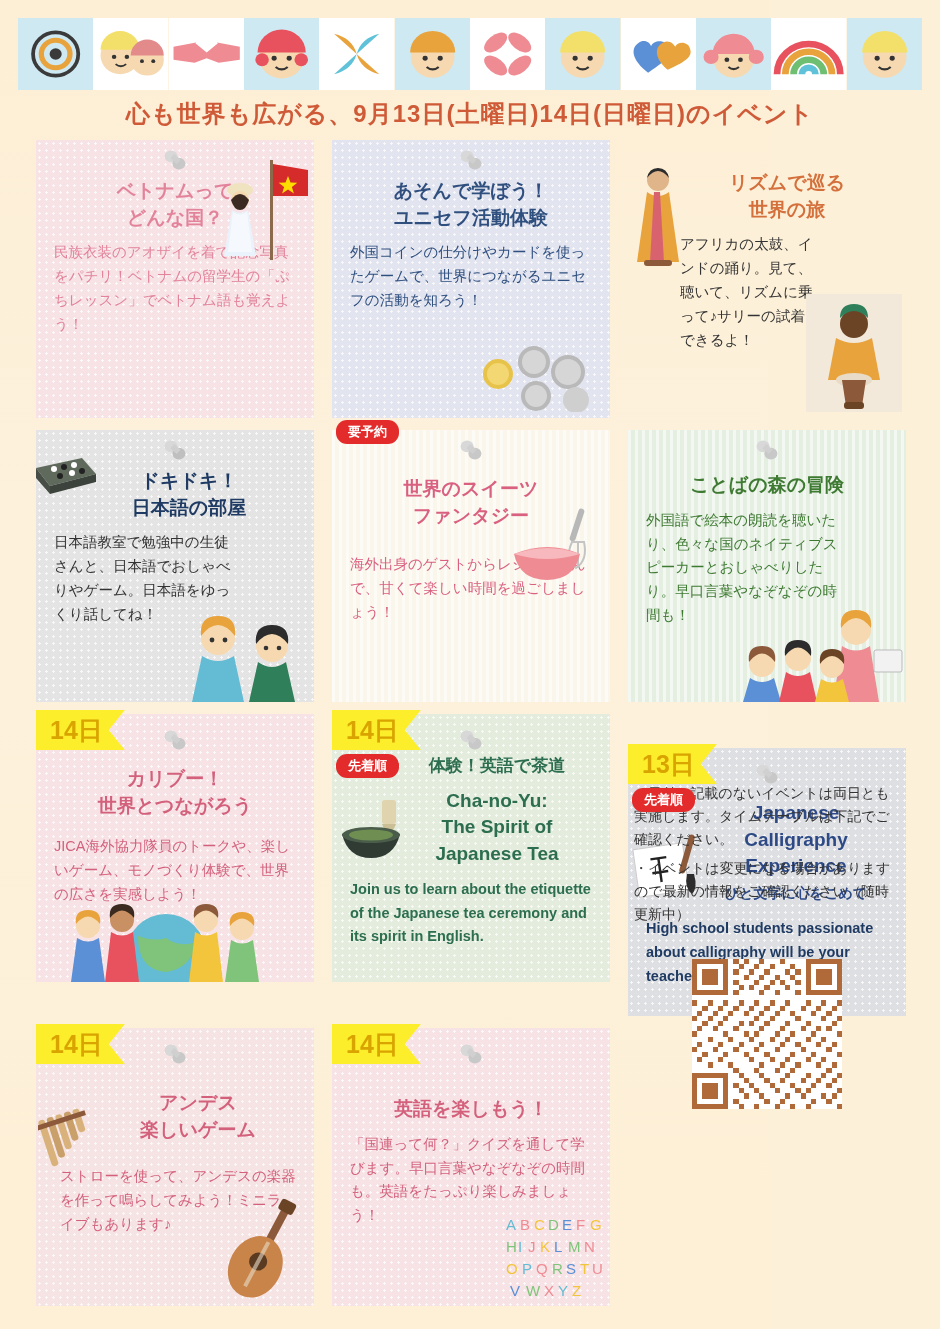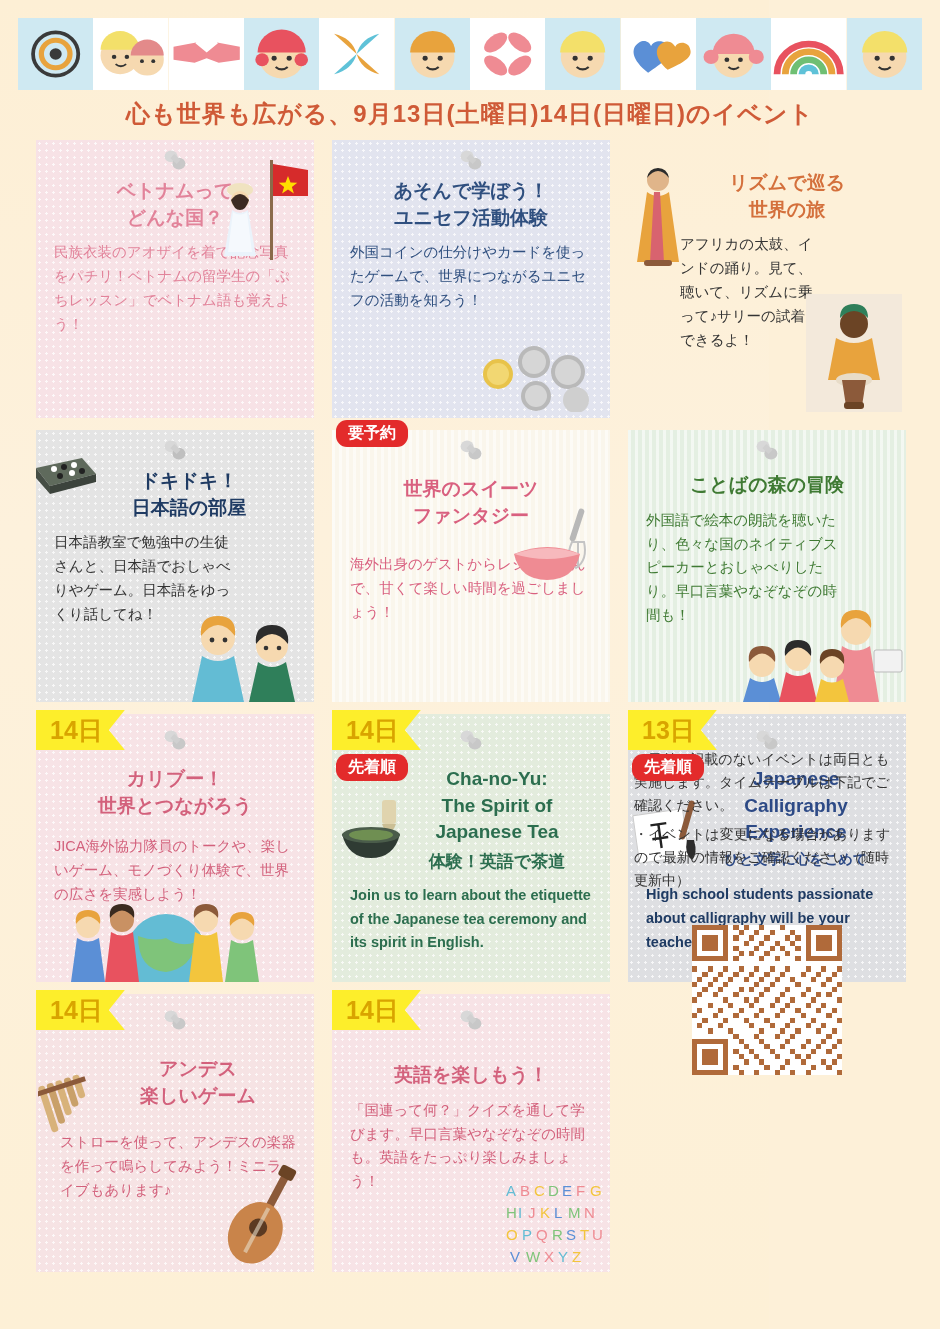--- a/index.html
+++ b/index.html
@@ -76,21 +76,21 @@
 
   
   .fill-pink   { background: #f7e2e6; }
   .fill-blue   { background: #e2e4ef; }
   .fill-white  { background: transparent; }
   .fill-grey   { background: #e4e4e4; }
   .fill-cream  { background: #faf6ec; }
   .fill-green  { background: #e3ecdd; }
   .fill-pink2  { background: #f7e3e6; }
   .fill-mint   { background: #e4efe2; }
-  .fill-lav    { background: #dedfe2; }
+  .fill-lav    { background: #dedfe2; margin-top: 34px; }
   .fill-rose   { background: #f6e3e4; }
 
   .dots {
     background-image: radial-gradient(rgba(255,255,255,0.75) 1.1px, transparent 1.2px);
     background-size: 7px 7px;
   }
   .stripes {
     background-image: repeating-linear-gradient(90deg, rgba(255,255,255,0.55) 0 3px, rgba(0,0,0,0) 3px 7px);
   }
 
@@ -143,21 +143,21 @@
     line-height: 40px;
     z-index: 6;
     clip-path: polygon(0 0, 100% 0, calc(100% - 16px) 50%, 100% 100%, 0 100%);
   }
 
   
   .badge {
     position: absolute;
     background: #e32b2b;
     color: #fff;
-    font-size: 16px;
+    font-size: 13px;
     font-weight: bold;
     padding: 3px 12px;
     border-radius: 11px;
     z-index: 7;
     white-space: nowrap;
   }
   .badge.top-left { left: 4px; top: -10px; }
   .badge.below-flag { left: 4px; top: 40px; }
 
   
@@ -511,24 +511,24 @@
       <div class="card h3 fill-green dots" style="padding-top:46px;">
         <div class="date-flag">14日</div>
         <div class="badge below-flag">先着順</div>
         <div class="pin" style="top:14px;">
           <svg viewBox="0 0 40 40">
               <ellipse cx="14" cy="13" rx="10" ry="9" fill="#d8d8d8"></ellipse>
               <ellipse cx="26" cy="24" rx="10" ry="9" fill="#c8c8c8"></ellipse>
               <rect x="14" y="12" width="13" height="9" fill="#d0d0d0" transform="rotate(42 20 17)"></rect>
             </svg>
         </div>
+        <div class="card-title small t-teal" style="margin-top:-6px;padding-left:52px;">体験！英語で茶道</div>
         <div class="card-title t-teal" style="white-space:pre-line;margin-top:6px;padding-left:52px;text-align:center;">Cha-no-Yu:
 The Spirit of
 Japanese Tea</div>
-        <div class="card-title small t-teal" style="margin-top:-6px;padding-left:52px;">体験！英語で茶道</div>
         <div class="card-body t-teal" style="margin-top:10px;font-weight:bold;">Join us to learn about the etiquette of the Japanese tea ceremony and its spirit in English.</div>
         <svg class="illus" style="left:6px;top:84px;width:80px;height:74px;" viewBox="0 0 80 74">
           <rect x="44" y="2" width="14" height="24" rx="3" fill="#e0d4ae"></rect>
           <path d="M44 26 q7 18 14 0z" fill="#cbbf95"></path>
           <path d="M4 36 q30 -12 58 0 q-6 24 -29 24 q-23 0 -29 -24z" fill="#2f3b33"></path>
           <ellipse cx="33" cy="37" rx="29" ry="8" fill="#4a5c4a"></ellipse>
           <ellipse cx="33" cy="37" rx="22" ry="5.5" fill="#6f8f52"></ellipse>
         </svg>
       </div>
 

